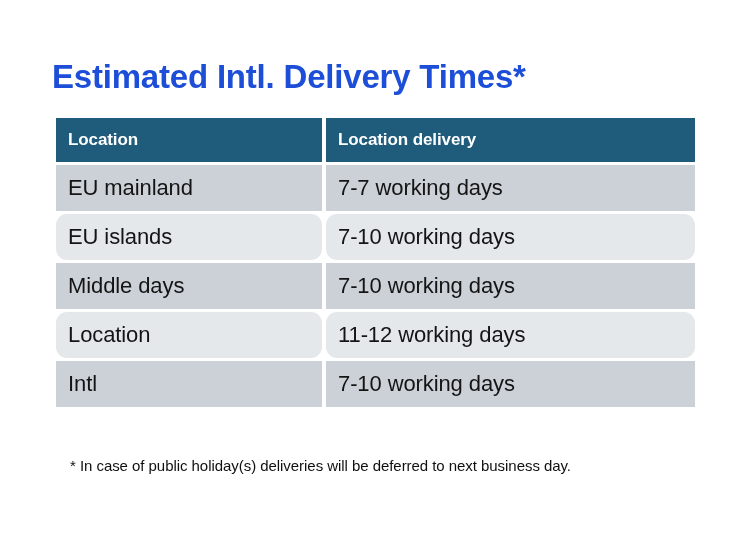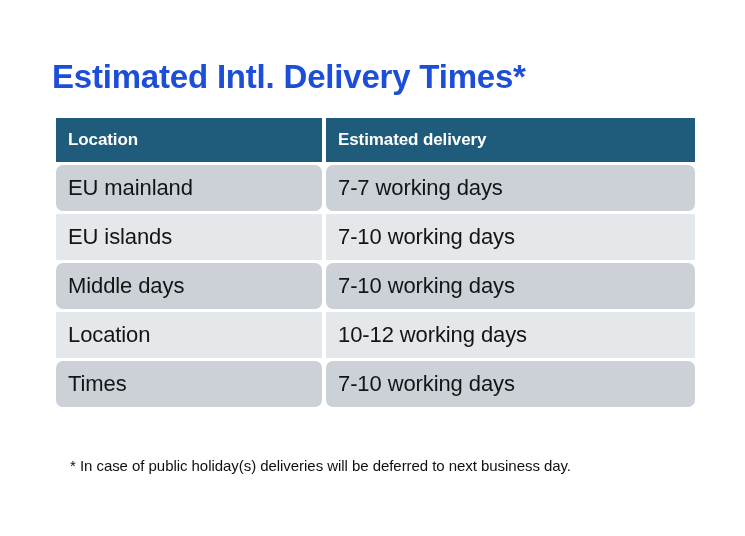--- a/index.html
+++ b/index.html
@@ -68,25 +68,25 @@
   .delivery-table tbody td {
     height: 46px;
     color: #141414;
     font-size: 22px;
     letter-spacing: -0.1px;
     white-space: nowrap;
   }
 
   .delivery-table tbody tr.row-shade-dark td {
     background: #ccd1d8;
-    border-radius: 7px;
   }
 
   .delivery-table tbody tr.row-shade-light td {
     background: #e4e8eb;
+    border-radius: 11px;
   }
 
   .footnote {
     position: absolute;
     left: 70px;
     top: 457px;
     font-size: 15px;
     color: #101010;
     letter-spacing: -0.05px;
     white-space: nowrap;
@@ -100,42 +100,42 @@
   <h1 class="page-title">Estimated Intl. Delivery Times*</h1>
 
   <table class="delivery-table">
     <colgroup>
       <col class="col-location">
       <col class="col-delivery">
     </colgroup>
     <thead>
       <tr>
         <th>Location</th>
-        <th>Estimated delivery</th>
+        <th>Location delivery</th>
       </tr>
     </thead>
     <tbody>
       <tr class="row-shade-dark">
         <td>EU mainland</td>
         <td>7-7 working days</td>
       </tr>
       <tr class="row-shade-light">
         <td>EU islands</td>
         <td>7-10 working days</td>
       </tr>
       <tr class="row-shade-dark">
         <td>Middle days</td>
         <td>7-10 working days</td>
       </tr>
       <tr class="row-shade-light">
         <td>Location</td>
-        <td>10-12 working days</td>
+        <td>11-12 working days</td>
       </tr>
       <tr class="row-shade-dark">
-        <td>Times</td>
+        <td>Intl</td>
         <td>7-10 working days</td>
       </tr>
     </tbody>
   </table>
 
   <div class="footnote">* In case of public holiday(s) deliveries will be deferred to next business day.</div>
 
 </div>
 
 </body></html>

